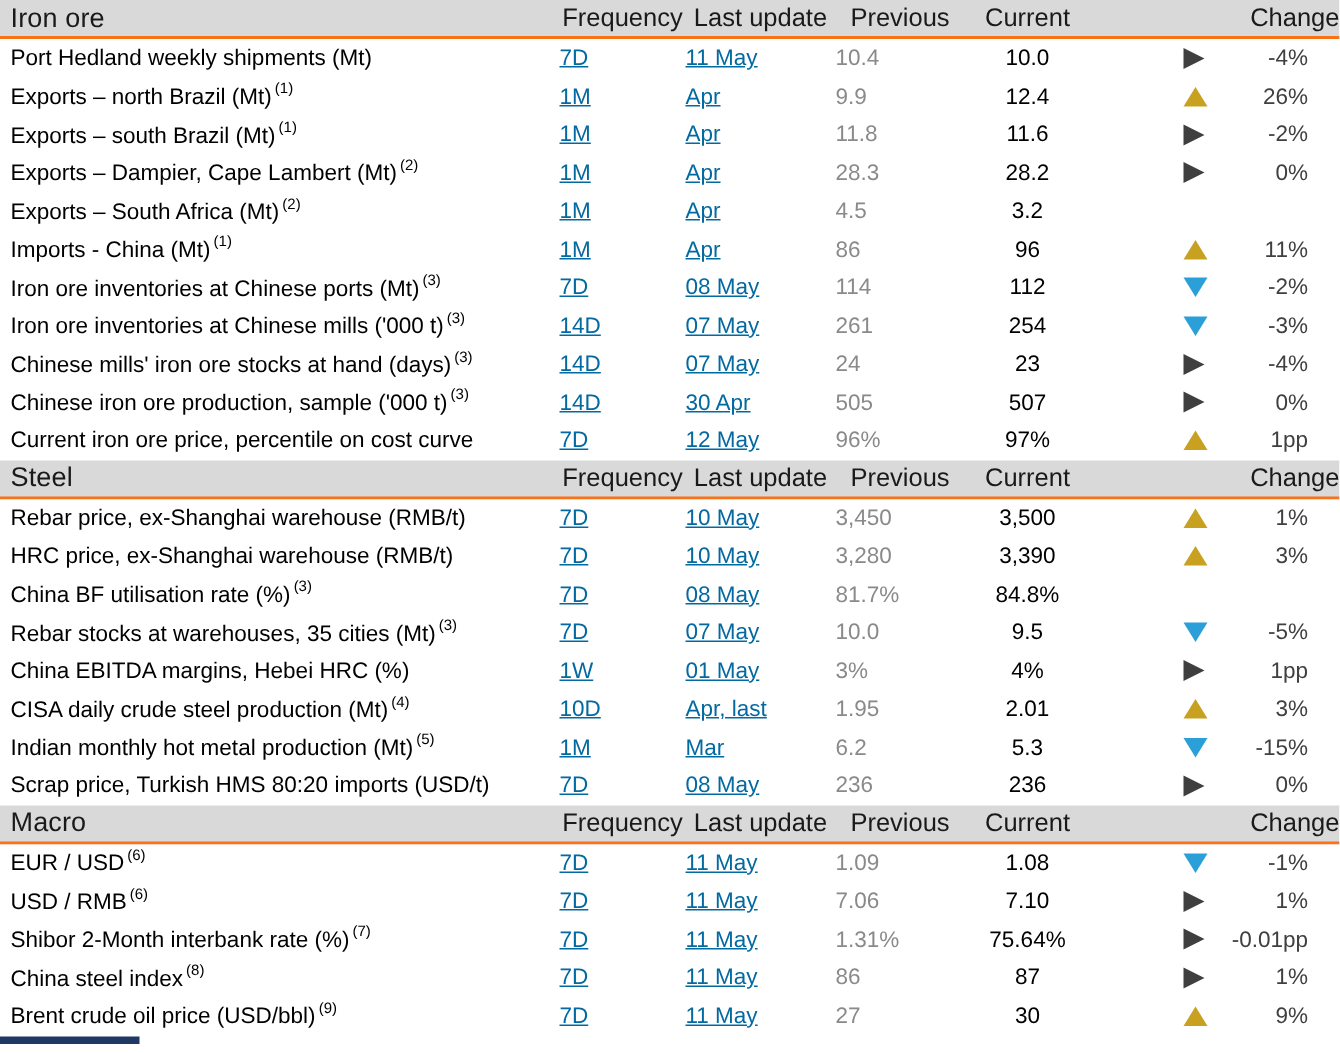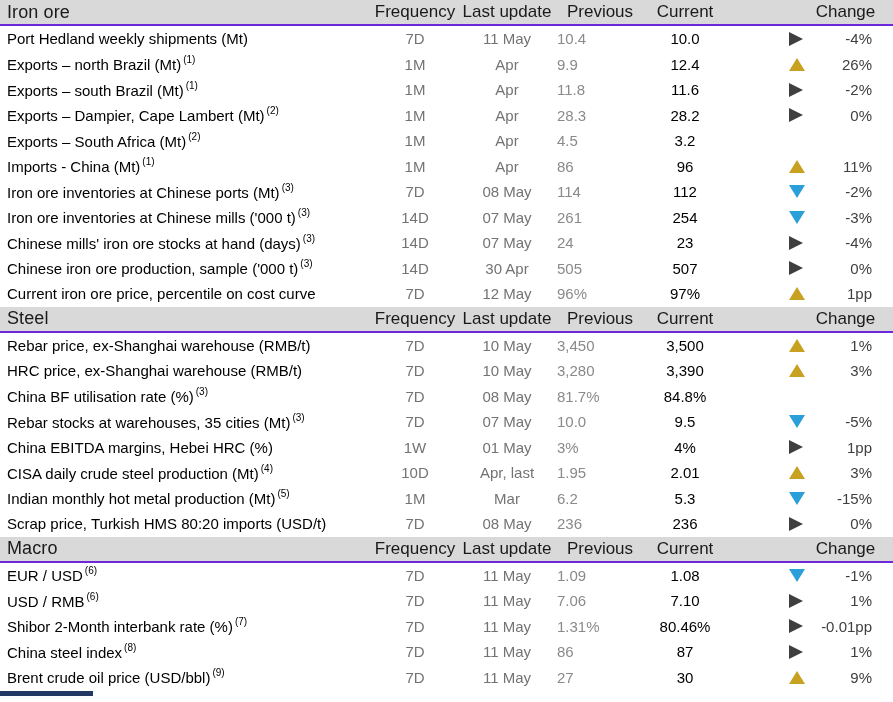--- a/index.html
+++ b/index.html
@@ -19,50 +19,50 @@
   .grid-row {
     display: grid;
     grid-template-columns: 373px 84px 100px 86px 84px 1fr;
     align-items: center;
     box-sizing: border-box;
   }
 
   
   .section-header {
     background: var(--header_band_bg, #d9d9d9);
-    border-bottom: 2px solid #6d28d9;
+    border-bottom: 2px solid #f97316;
     height: 26px;
   }
   .section-title {
     font-size: 18px;
     padding-left: 7px;
     letter-spacing: 0.1px;
     white-space: nowrap;
   }
   .col-head {
     font-size: 17px;
     text-align: center;
     white-space: nowrap;
   }
   .col-head.change-head {
-    text-align: center;
+    text-align: right;
     padding-left: 71px;
   }
 
   
   .row { height: 25.5px; background: #ffffff; }
   .cell { font-size: 15px; white-space: nowrap; }
   .name-cell { padding-left: 7px; color: #000000; }
   .name-cell sup {
     font-size: 10px;
     position: relative;
     top: -1px;
     margin-left: 2px;
   }
-  .freq-cell, .update-cell { text-align: center; color: #737373; }
+  .freq-cell, .update-cell { text-align: left; color: #0369a1; text-decoration: underline; }
   .prev-cell { text-align: left; color: var(--previous_text, #8a8a8a); }
   .curr-cell { text-align: center; color: #000000; }
 
   .change-cell {
     display: flex;
     align-items: center;
     justify-content: space-between;
     padding-left: 62px;
     padding-right: 21px;
     box-sizing: border-box;
@@ -376,21 +376,21 @@
       <span class="tri tri-flat"></span>
       <span class="change-val">1%</span>
     </div>
   </div>
 
   <div class="grid-row row">
     <div class="cell name-cell"><span class="nm">Shibor 2-Month interbank rate (%)</span><sup>(7)</sup></div>
     <div class="cell freq-cell">7D</div>
     <div class="cell update-cell">11 May</div>
     <div class="cell prev-cell">1.31%</div>
-    <div class="cell curr-cell">80.46%</div>
+    <div class="cell curr-cell">75.64%</div>
     <div class="cell change-cell">
       <span class="tri tri-flat"></span>
       <span class="change-val">-0.01pp</span>
     </div>
   </div>
 
   <div class="grid-row row">
     <div class="cell name-cell"><span class="nm">China steel index</span><sup>(8)</sup></div>
     <div class="cell freq-cell">7D</div>
     <div class="cell update-cell">11 May</div>

